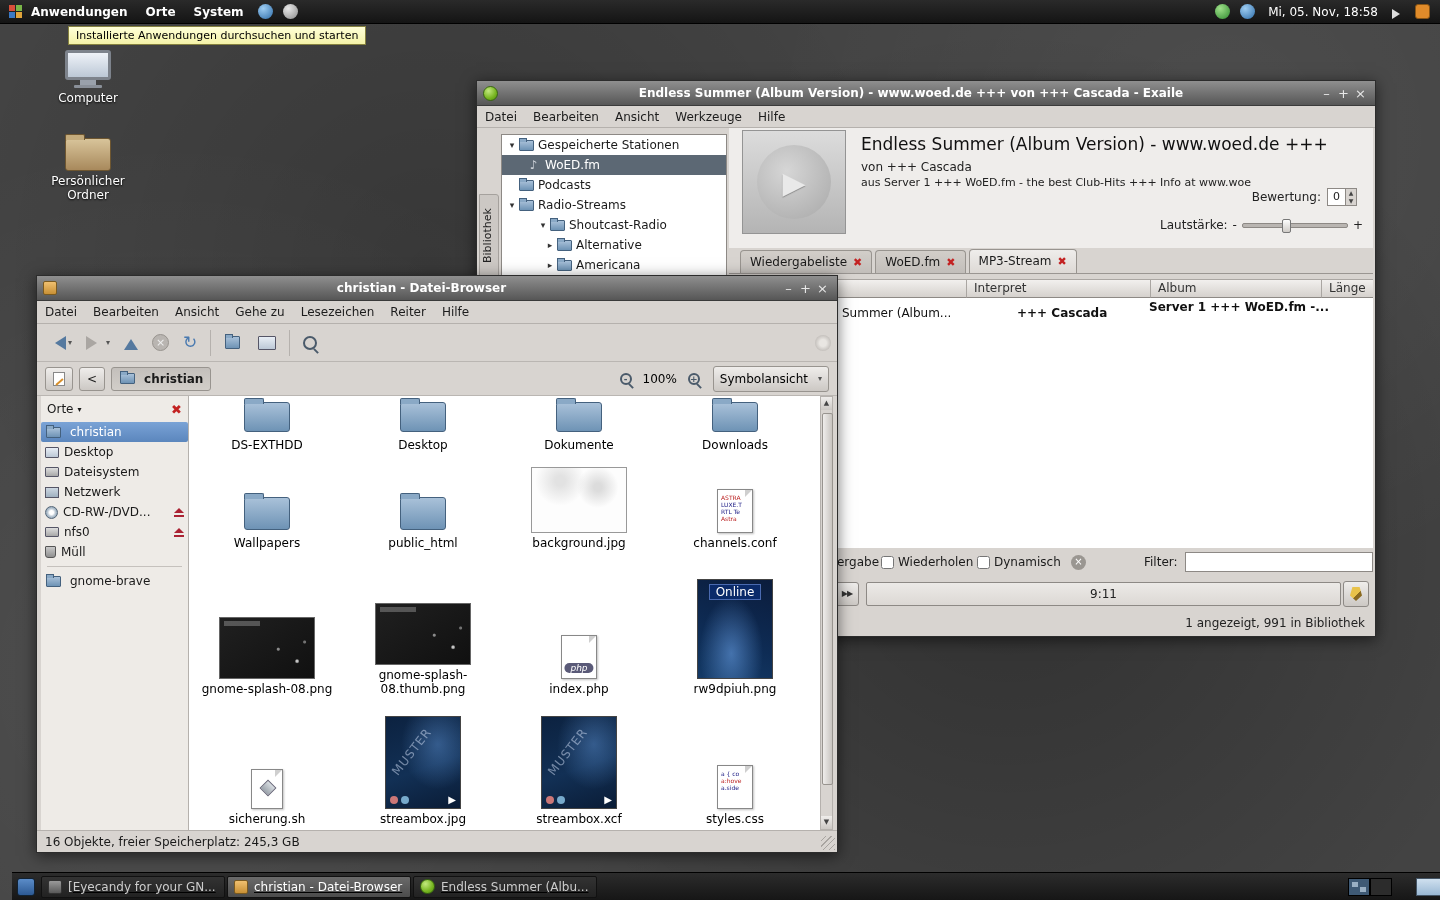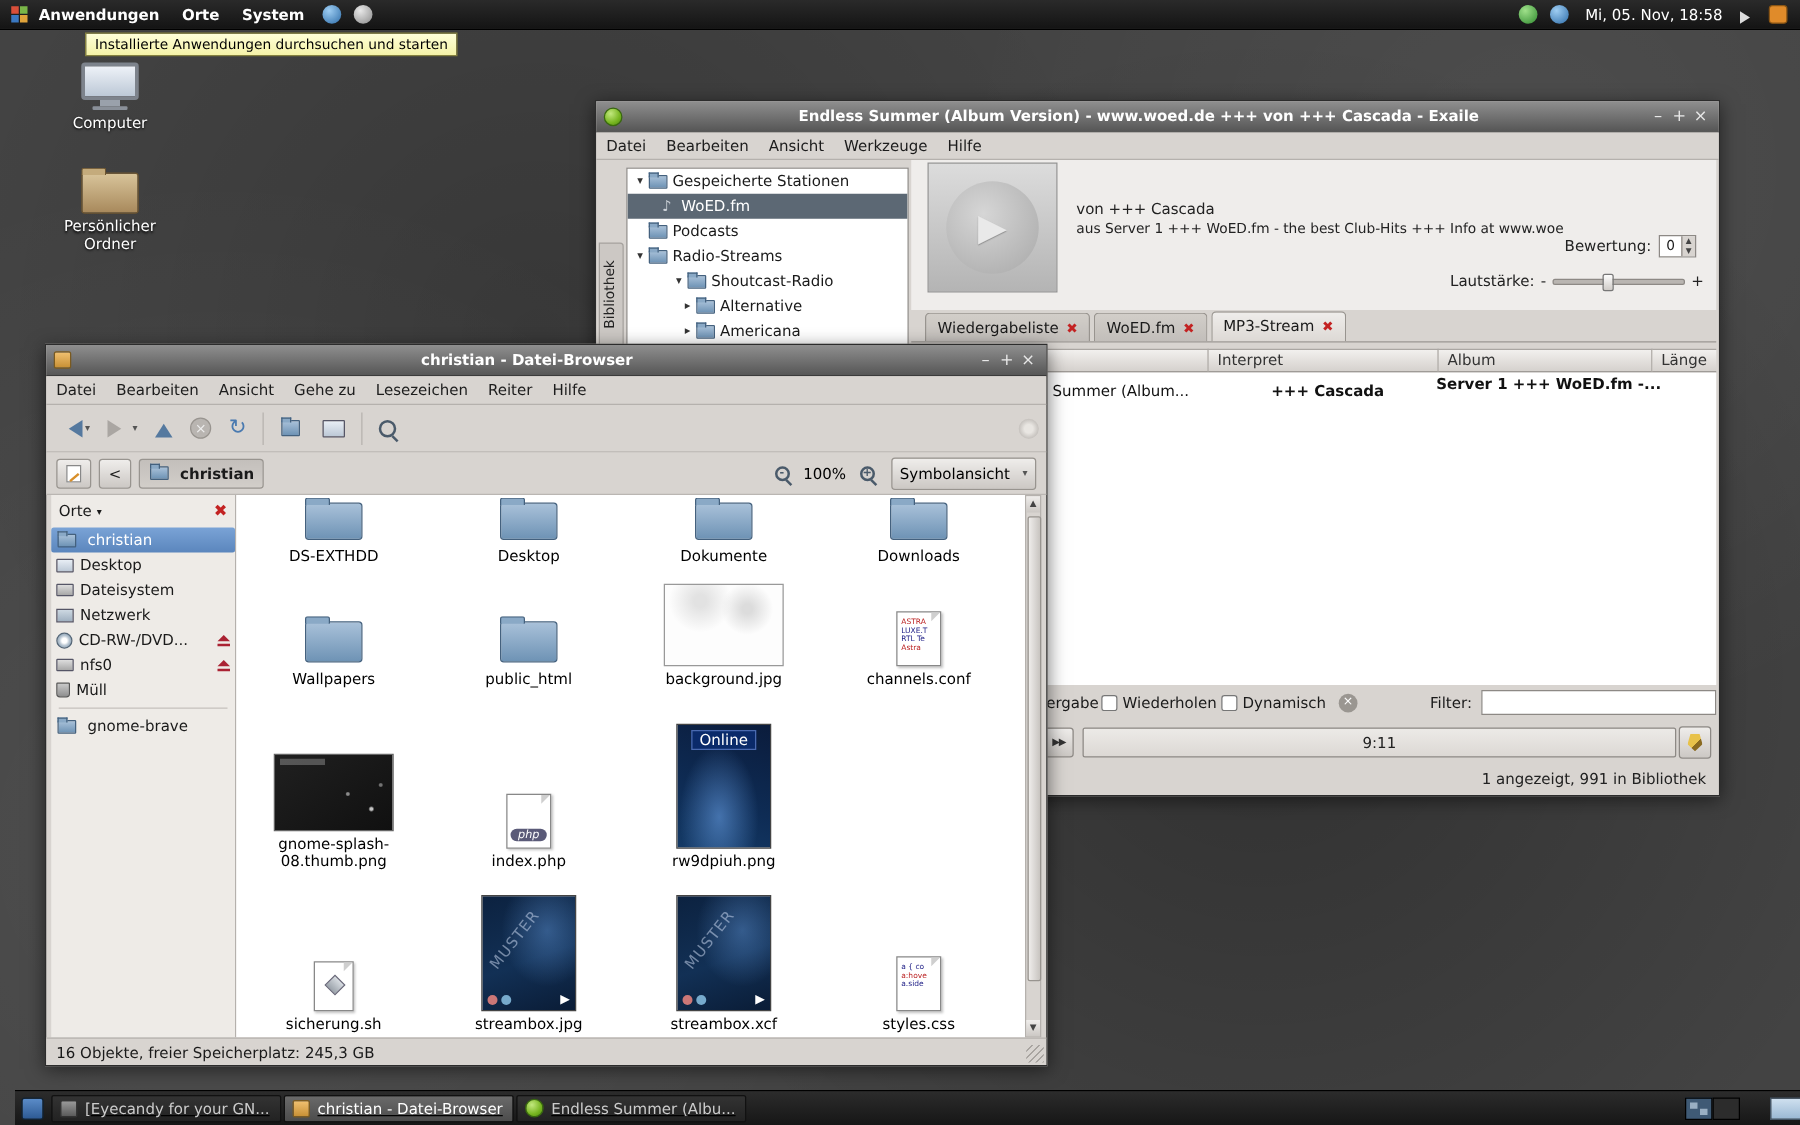--- a/index.html
+++ b/index.html
@@ -270,20 +270,21 @@
         <span class="exp closed"></span>
         <span class="fold16"></span>
         <span>Americana</span>
       </div>
     </div>
 
     <div class="ex-info">
       <div class="art">
         <div class="pcirc">▶</div>
       </div>
+      <div class="np-title">Endless Summer (Album Version) - www.woed.de +++</div>
       <div class="np-artist">von +++ Cascada</div>
       <div class="np-detail">aus Server 1 +++ WoED.fm - the best Club-Hits +++ Info at www.woe</div>
       <div class="rating">
         <span>Bewertung:</span>
         <span class="spin">
           <span class="val">0</span>
           <span class="arrows">▲<br>▼</span>
         </span>
       </div>
       <div class="volume">
@@ -508,20 +509,24 @@
               <span class="l3">Astra</span>
             </span>
           </span>
           <span class="flabel">channels.conf</span>
         </div>
       </div>
 
       <div class="frow" style="top:166px; height:134px;">
         <div class="fcell">
           <span class="thumb-dark"></span>
+          <span class="flabel">gnome-splash-08.png</span>
+        </div>
+        <div class="fcell">
+          <span class="thumb-dark"></span>
           <span class="flabel" style="max-width:118px; overflow-wrap:anywhere;">gnome-splash-08.thumb.png</span>
         </div>
         <div class="fcell">
           <span class="page page-lg">
             <span class="badge-php">php</span>
           </span>
           <span class="flabel">index.php</span>
         </div>
         <div class="fcell">
           <span class="thumb-tall">

